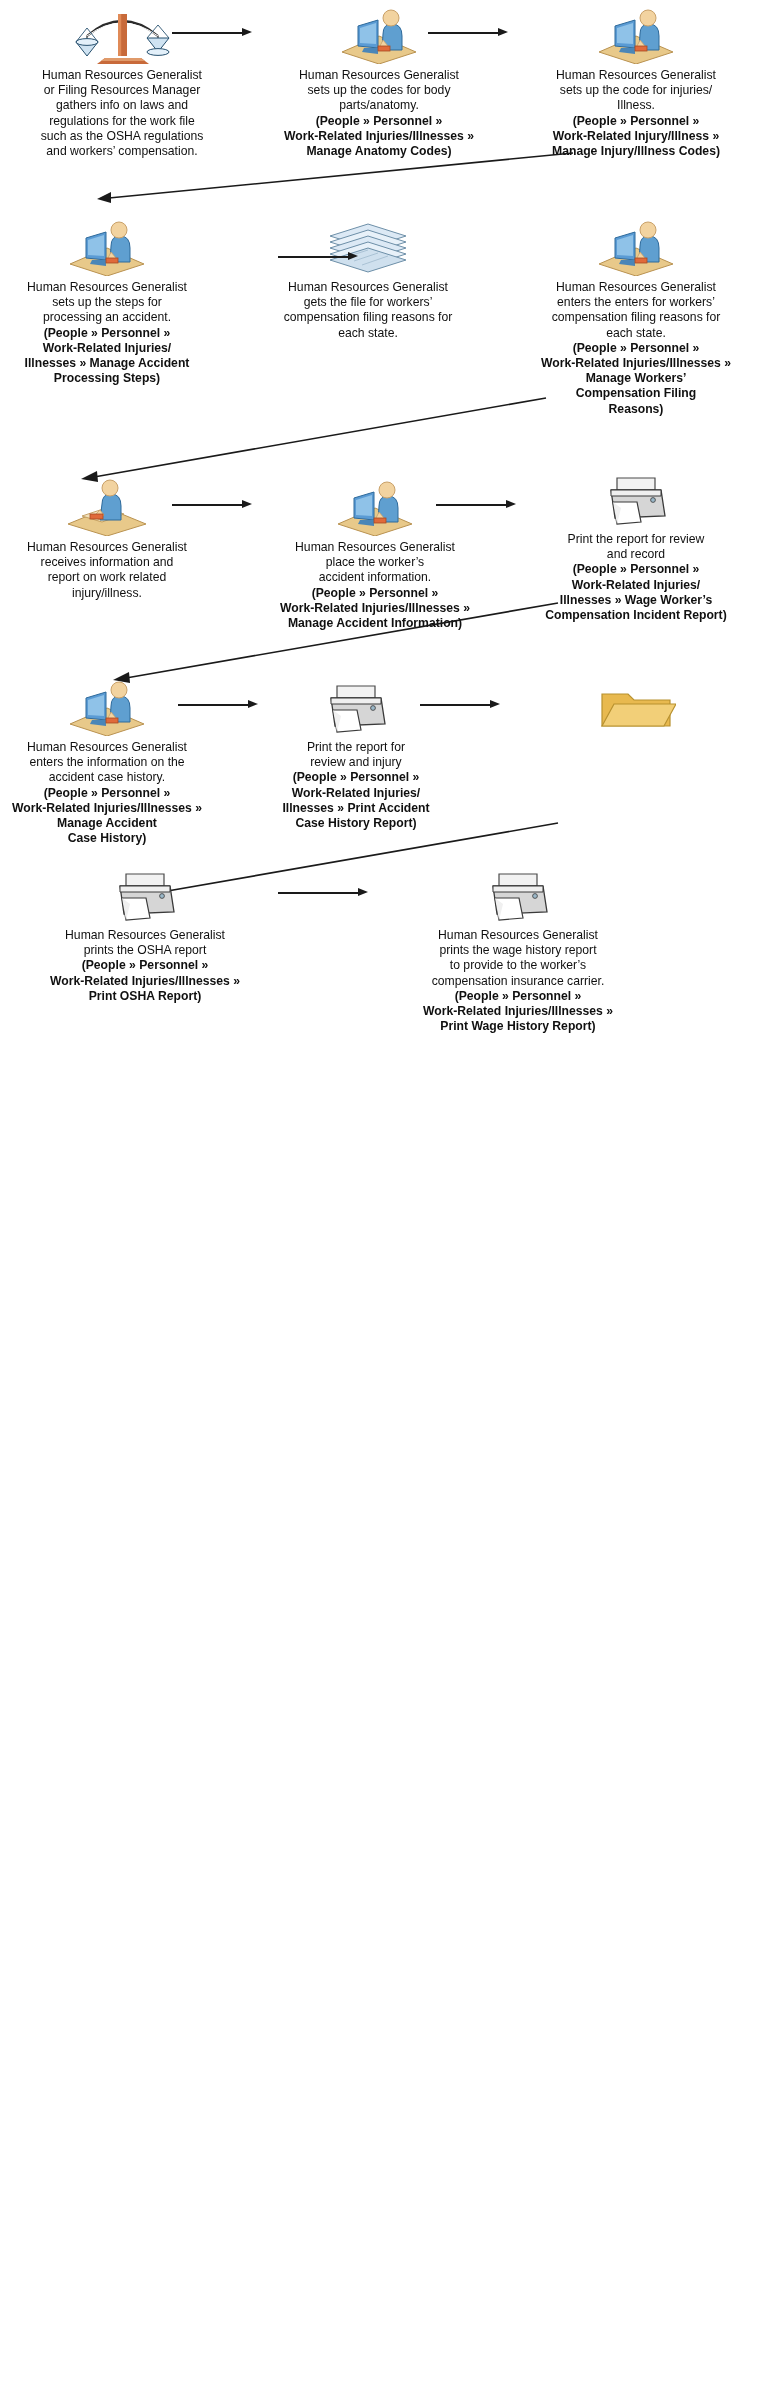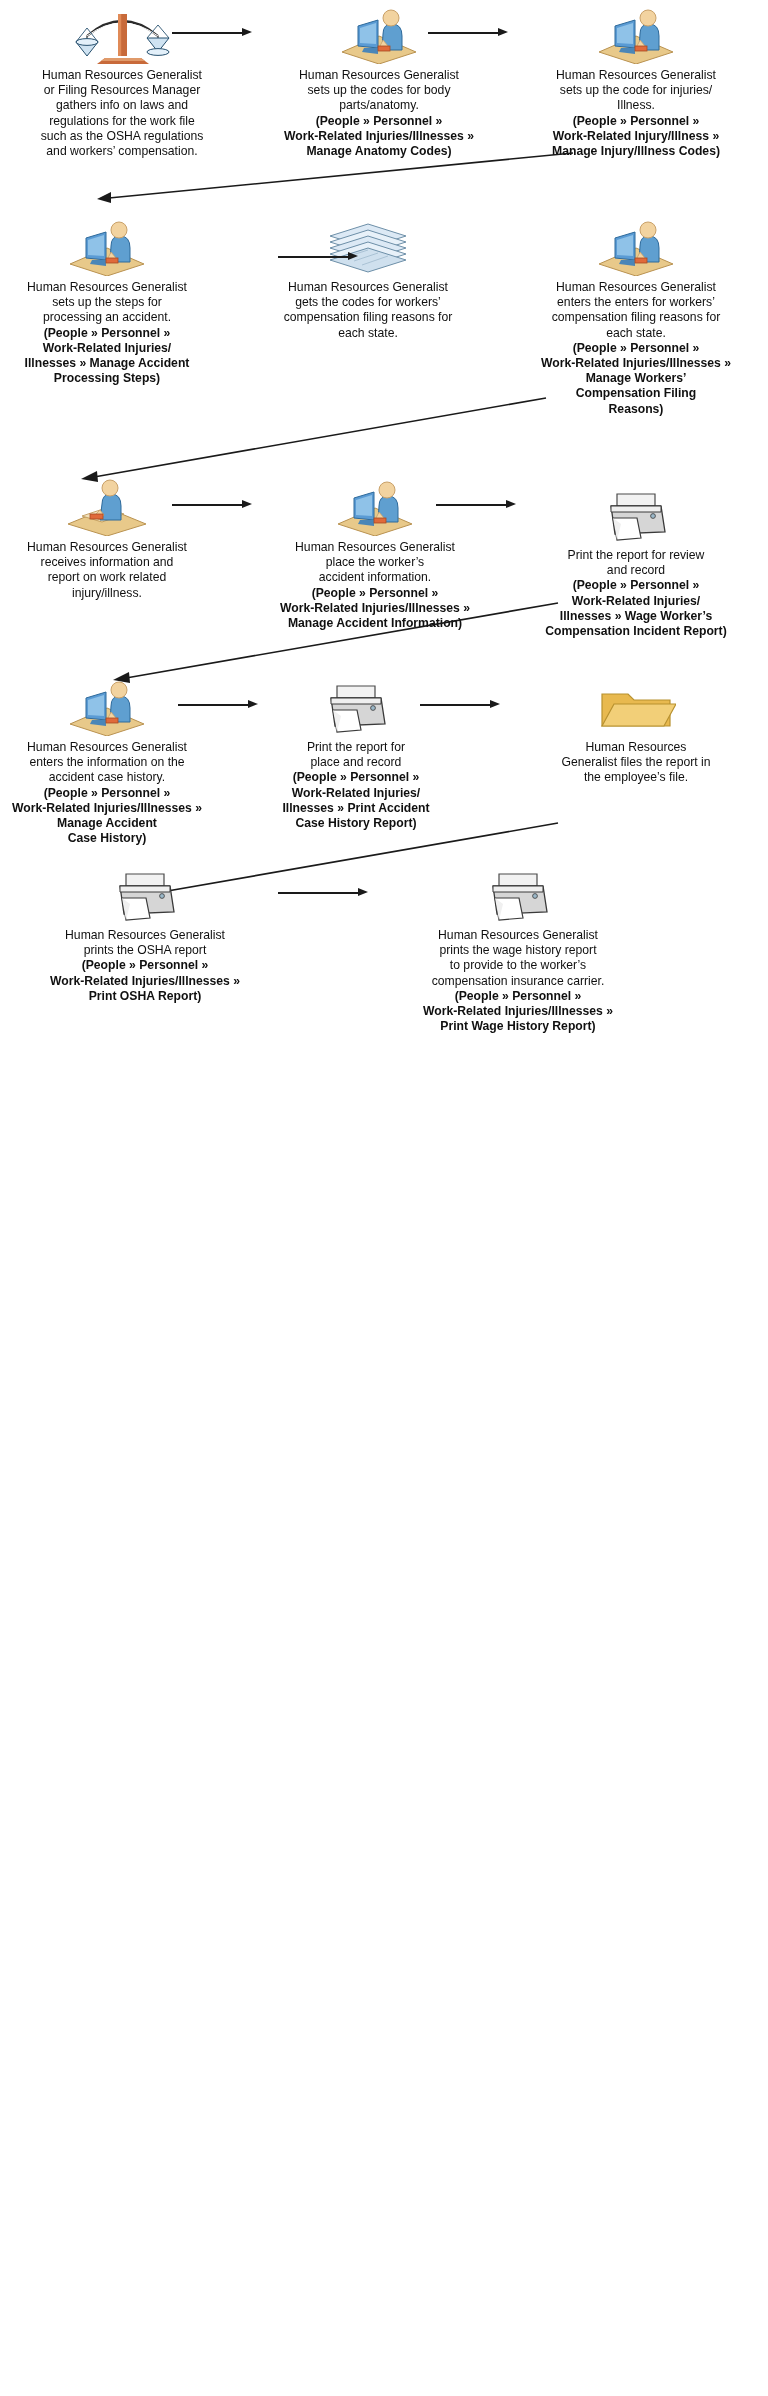--- a/index.html
+++ b/index.html
@@ -207,21 +207,21 @@
         </g>
         <g stroke="#9ab4c8" stroke-width="0.7">
           <line x1="24" y1="37" x2="46" y2="30"></line>
           <line x1="32" y1="41" x2="56" y2="33"></line>
           <line x1="40" y1="45" x2="66" y2="36"></line>
         </g>
       </svg>
     </div>
     <div class="node-text">
       <div>Human Resources Generalist</div>
-      <div>gets the codes  for workers’</div>
+      <div>gets the file  for workers’</div>
       <div>compensation filing reasons for</div>
       <div>each state.</div>
     </div>
   </div>
 
   <div class="arrow-h" style="left:278px; top:252px; width:80px;">
     <div class="shaft"></div>
       <div class="head"></div>
   </div>
 
@@ -301,21 +301,21 @@
       <div class="b">Work-Related Injuries/Illnesses »</div>
       <div class="b">Manage Accident Information)</div>
     </div>
   </div>
 
   <div class="arrow-h" style="left:436px; top:500px; width:80px;">
     <div class="shaft"></div>
       <div class="head"></div>
   </div>
 
-  <div class="node" style="left:521px; top:480px;">
+  <div class="node" style="left:521px; top:464px;">
     <div class="node-icon">
       <svg width="74" height="56" viewBox="0 0 74 56">
         <path d="M18 6 L56 6 L56 18 L18 18 Z" fill="#f2f2f2" stroke="#4a4a4a" stroke-width="1.2"></path>
         <path d="M12 18 L62 18 L66 44 L16 46 Z" fill="#d6d6d6" stroke="#3a3a3a" stroke-width="1.3"></path>
         <path d="M12 18 L62 18 L62 24 L12 24 Z" fill="#efefef" stroke="#3a3a3a" stroke-width="1"></path>
         <path d="M14 30 L38 30 L42 50 L18 52 Z" fill="#ffffff" stroke="#3a3a3a" stroke-width="1.2"></path>
         <path d="M14 30 L22 36 L18 52 Z" fill="#f0f0f0"></path>
         <circle cx="54" cy="28" r="2.4" fill="#9bb8c9" stroke="#3a3a3a" stroke-width="0.8"></circle>
       </svg>
     </div>
@@ -369,44 +369,39 @@
         <path d="M18 6 L56 6 L56 18 L18 18 Z" fill="#f2f2f2" stroke="#4a4a4a" stroke-width="1.2"></path>
         <path d="M12 18 L62 18 L66 44 L16 46 Z" fill="#d6d6d6" stroke="#3a3a3a" stroke-width="1.3"></path>
         <path d="M12 18 L62 18 L62 24 L12 24 Z" fill="#efefef" stroke="#3a3a3a" stroke-width="1"></path>
         <path d="M14 30 L38 30 L42 50 L18 52 Z" fill="#ffffff" stroke="#3a3a3a" stroke-width="1.2"></path>
         <path d="M14 30 L22 36 L18 52 Z" fill="#f0f0f0"></path>
         <circle cx="54" cy="28" r="2.4" fill="#9bb8c9" stroke="#3a3a3a" stroke-width="0.8"></circle>
       </svg>
     </div>
     <div class="node-text">
       <div>Print the report for</div>
-      <div>place and record</div>
+      <div>review and injury</div>
       <div class="b">(People » Personnel »</div>
       <div class="b">Work-Related Injuries/</div>
       <div class="b">Illnesses » Print Accident</div>
       <div class="b">Case History Report)</div>
     </div>
   </div>
 
   <div class="arrow-h" style="left:420px; top:700px; width:80px;">
     <div class="shaft"></div>
       <div class="head"></div>
   </div>
 
   <div class="node" style="left:521px; top:672px;">
     <div class="node-icon">
       <svg width="80" height="56" viewBox="0 0 80 56">
         <path d="M6 14 L32 14 L38 20 L74 20 L74 46 L6 46 Z" fill="#e8b94f" stroke="#b8912f" stroke-width="1.2"></path>
         <path d="M6 46 L18 24 L80 24 L68 46 Z" fill="#f2cf78" stroke="#b8912f" stroke-width="1.2"></path>
       </svg>
-    </div>
-    <div class="node-text">
-      <div>Human Resources</div>
-      <div>Generalist files the report in</div>
-      <div>the employee’s file.</div>
     </div>
   </div>
 
   <svg class="diag" style="left:140px; top:820px;" width="420" height="80">
     <line x1="418" y1="3" x2="16" y2="73" stroke="#1a1a1a" stroke-width="1.6"></line>
     <path d="M3 75 L19 67 L20 78 Z" fill="#1a1a1a"></path>
   </svg>
 
   <div class="node" style="left:30px; top:860px;">
     <div class="node-icon">

